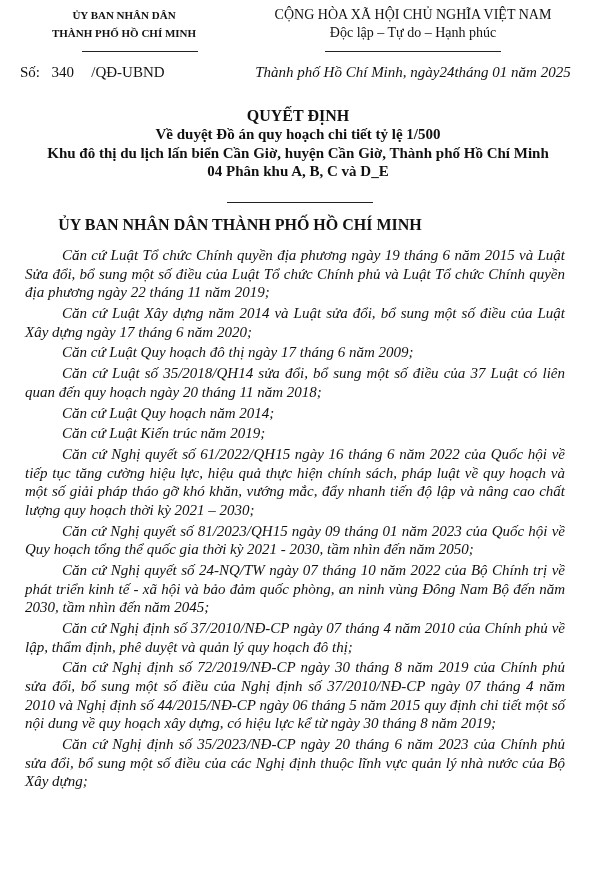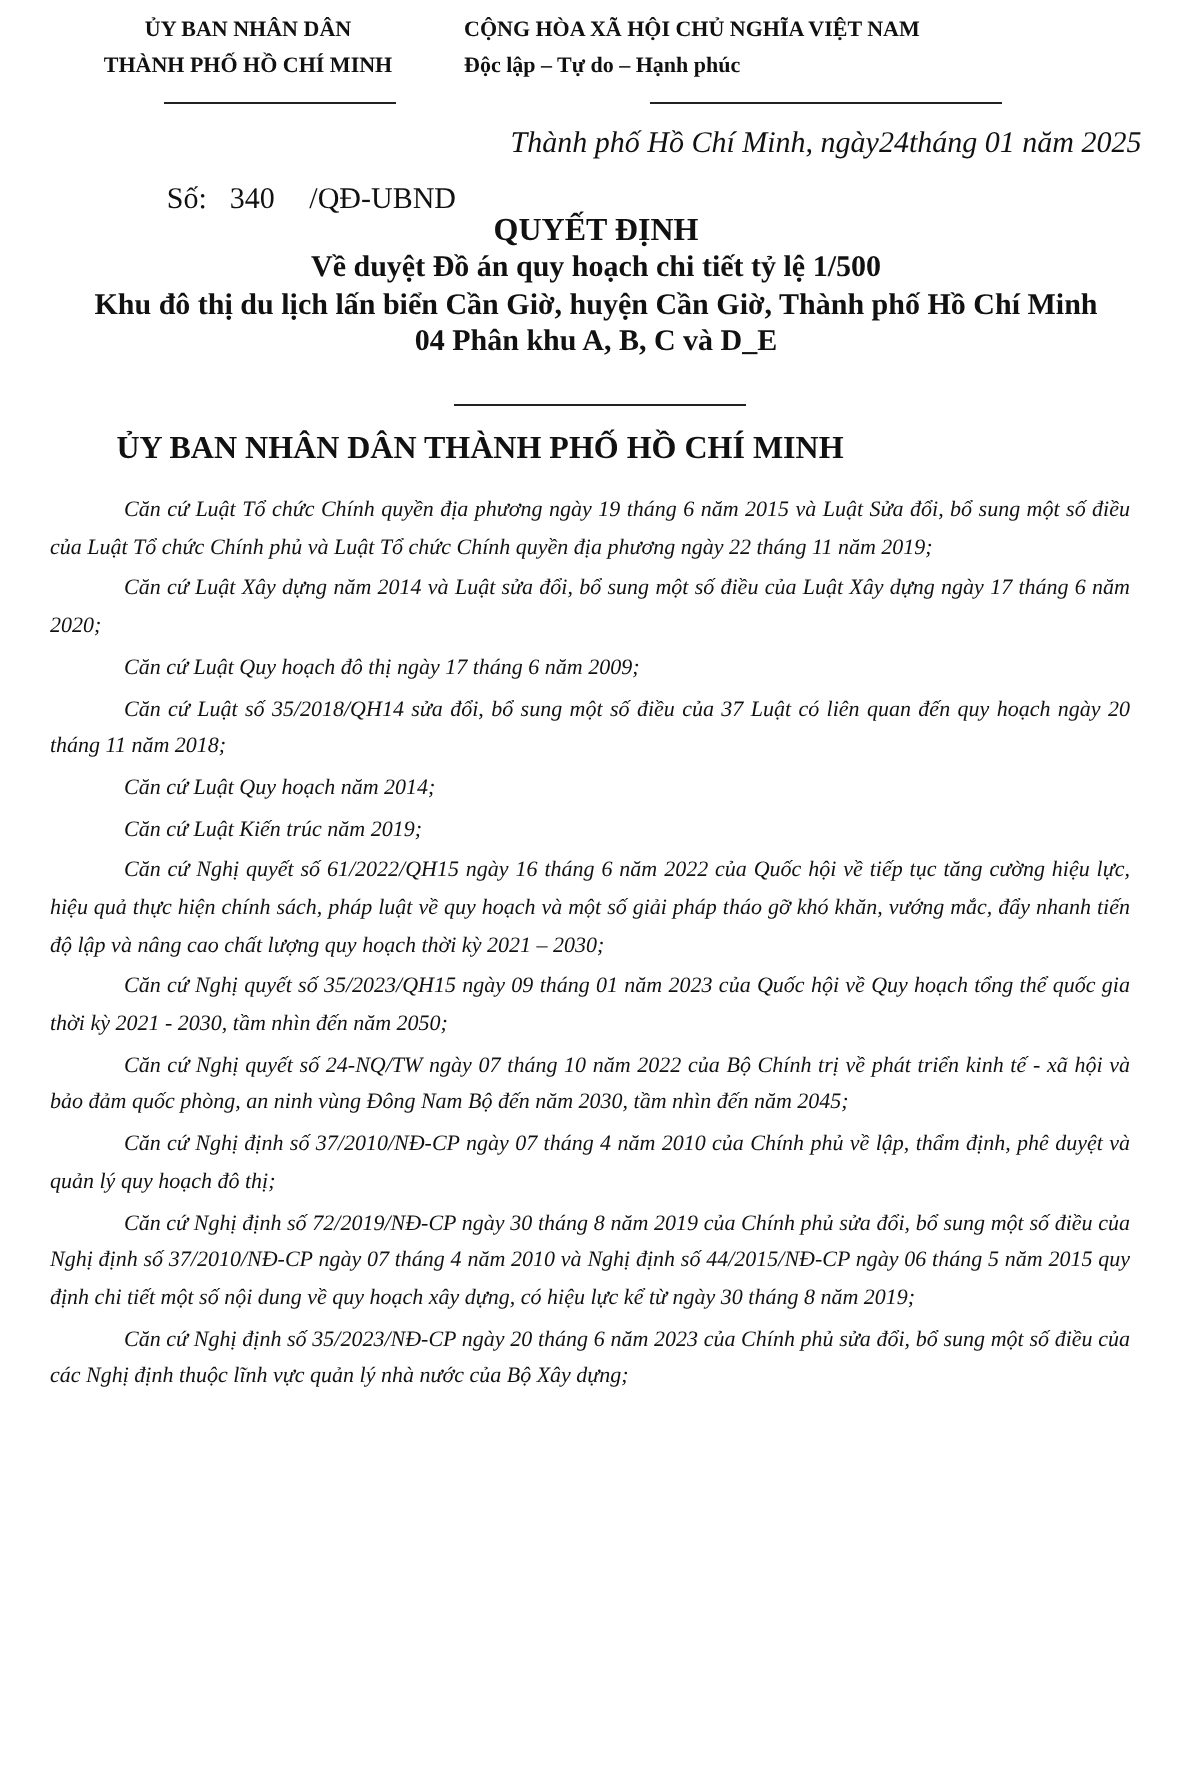--- a/index.html
+++ b/index.html
@@ -2,29 +2,29 @@
 <html><head>
 <meta charset="utf-8">
 <style>
   html, body { margin:0; padding:0; background:#ffffff; }
   body {
     width:600px; height:886px; overflow:hidden; position:relative;
     font-family:"Liberation Serif", "DejaVu Serif", serif; color:#111;
   }
   .abs { position:absolute; }
   .hdr-left { left:20px; top:6px; width:208px; text-align:center; font-weight:bold; font-size:11px; line-height:18px; }
-  .hdr-right { left:232px; top:6px; width:362px; text-align:left; font-weight:bold; font-size:11px; line-height:18px; }
+  .hdr-right { left:232px; top:6px; width:362px; text-align:center; font-weight:normal; font-size:14px; line-height:18px; }
   .rule { position:absolute; height:1px; background:#222; }
-  .so-line { left:20px; top:64px; width:208px; text-align:right; font-size:15px; word-spacing:2px;margin-top:28px; }
+  .so-line { left:20px; top:64px; width:208px; text-align:left; font-size:15px; word-spacing:2px; }
   .date-line { left:232px; top:64px; width:362px; text-align:center; font-size:15px; font-style:italic; }
   .title-block { left:0; top:106px; width:596px; text-align:center; font-weight:bold; }
   .title-main { font-size:16px; line-height:19px; }
   .title-sub { font-size:15px; line-height:18.5px; }
   .authority { left:0; top:216px; width:480px; text-align:center; font-weight:bold; font-size:16px; }
-  .body { left:25px; top:246px; width:540px; font-style:italic; font-size:11px; line-height:18.6px; text-align:justify; }
+  .body { left:25px; top:246px; width:540px; font-style:italic; font-size:15px; line-height:18.6px; text-align:justify; }
   .body p { margin:0 0 2.2px 0; text-indent:37px; }
 </style>
 </head>
 <body>
 
 <div class="abs hdr-left">
   <div>ỦY BAN NHÂN DÂN</div>
   <div>THÀNH PHỐ HỒ CHÍ MINH</div>
 </div>
 <div class="rule" style="left:82px; top:51px; width:116px;"></div>
@@ -49,18 +49,18 @@
 <div class="abs authority">ỦY BAN NHÂN DÂN THÀNH PHỐ HỒ CHÍ MINH</div>
 
 <div class="abs body">
   <p>Căn cứ Luật Tổ chức Chính quyền địa phương ngày 19 tháng 6 năm 2015 và Luật Sửa đổi, bổ sung một số điều của Luật Tổ chức Chính phủ và Luật Tổ chức Chính quyền địa phương ngày 22 tháng 11 năm 2019;</p>
   <p>Căn cứ Luật Xây dựng năm 2014 và Luật sửa đổi, bổ sung một số điều của Luật Xây dựng ngày 17 tháng 6 năm 2020;</p>
   <p>Căn cứ Luật Quy hoạch đô thị ngày 17 tháng 6 năm 2009;</p>
   <p>Căn cứ Luật số 35/2018/QH14 sửa đổi, bổ sung một số điều của 37 Luật có liên quan đến quy hoạch ngày 20 tháng 11 năm 2018;</p>
   <p>Căn cứ Luật Quy hoạch năm 2014;</p>
   <p>Căn cứ Luật Kiến trúc năm 2019;</p>
   <p>Căn cứ Nghị quyết số 61/2022/QH15 ngày 16 tháng 6 năm 2022 của Quốc hội về tiếp tục tăng cường hiệu lực, hiệu quả thực hiện chính sách, pháp luật về quy hoạch và một số giải pháp tháo gỡ khó khăn, vướng mắc, đẩy nhanh tiến độ lập và nâng cao chất lượng quy hoạch thời kỳ 2021 – 2030;</p>
-  <p>Căn cứ Nghị quyết số 35/2023/QH15 ngày 09 tháng 01 năm 2023 của Quốc hội về Quy hoạch tổng thể quốc gia thời kỳ 2021 - 2030, tầm nhìn đến năm 2050;</p>
+  <p>Căn cứ Nghị quyết số 81/2023/QH15 ngày 09 tháng 01 năm 2023 của Quốc hội về Quy hoạch tổng thể quốc gia thời kỳ 2021 - 2030, tầm nhìn đến năm 2050;</p>
   <p>Căn cứ Nghị quyết số 24-NQ/TW ngày 07 tháng 10 năm 2022 của Bộ Chính trị về phát triển kinh tế - xã hội và bảo đảm quốc phòng, an ninh vùng Đông Nam Bộ đến năm 2030, tầm nhìn đến năm 2045;</p>
   <p>Căn cứ Nghị định số 37/2010/NĐ-CP ngày 07 tháng 4 năm 2010 của Chính phủ về lập, thẩm định, phê duyệt và quản lý quy hoạch đô thị;</p>
   <p>Căn cứ Nghị định số 72/2019/NĐ-CP ngày 30 tháng 8 năm 2019 của Chính phủ sửa đổi, bổ sung một số điều của Nghị định số 37/2010/NĐ-CP ngày 07 tháng 4 năm 2010 và Nghị định số 44/2015/NĐ-CP ngày 06 tháng 5 năm 2015 quy định chi tiết một số nội dung về quy hoạch xây dựng, có hiệu lực kể từ ngày 30 tháng 8 năm 2019;</p>
   <p>Căn cứ Nghị định số 35/2023/NĐ-CP ngày 20 tháng 6 năm 2023 của Chính phủ sửa đổi, bổ sung một số điều của các Nghị định thuộc lĩnh vực quản lý nhà nước của Bộ Xây dựng;</p>
 </div>
 
 </body></html>

